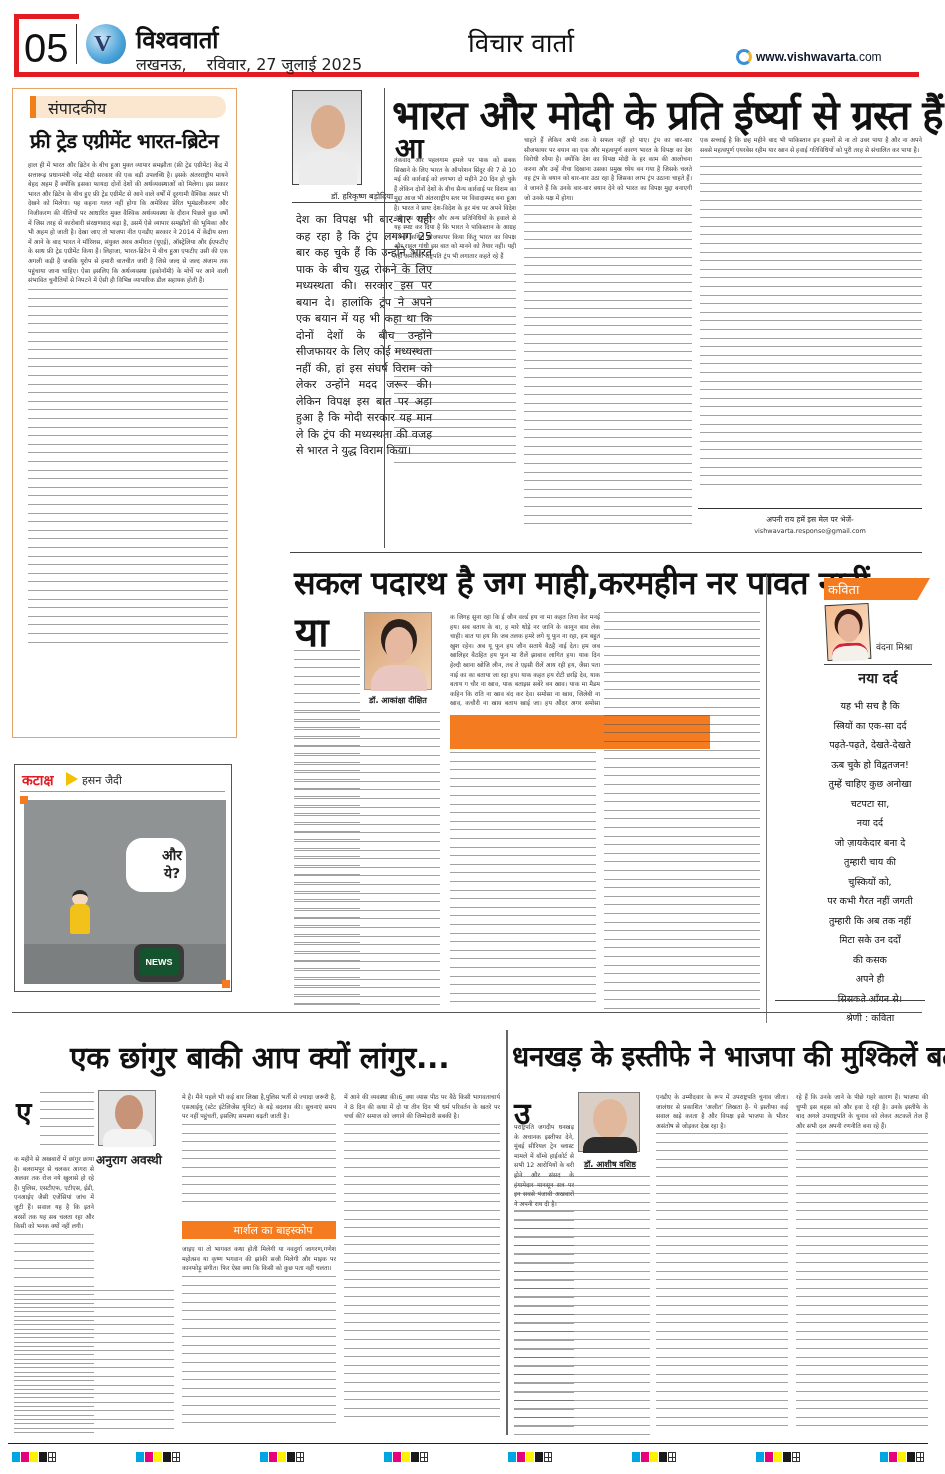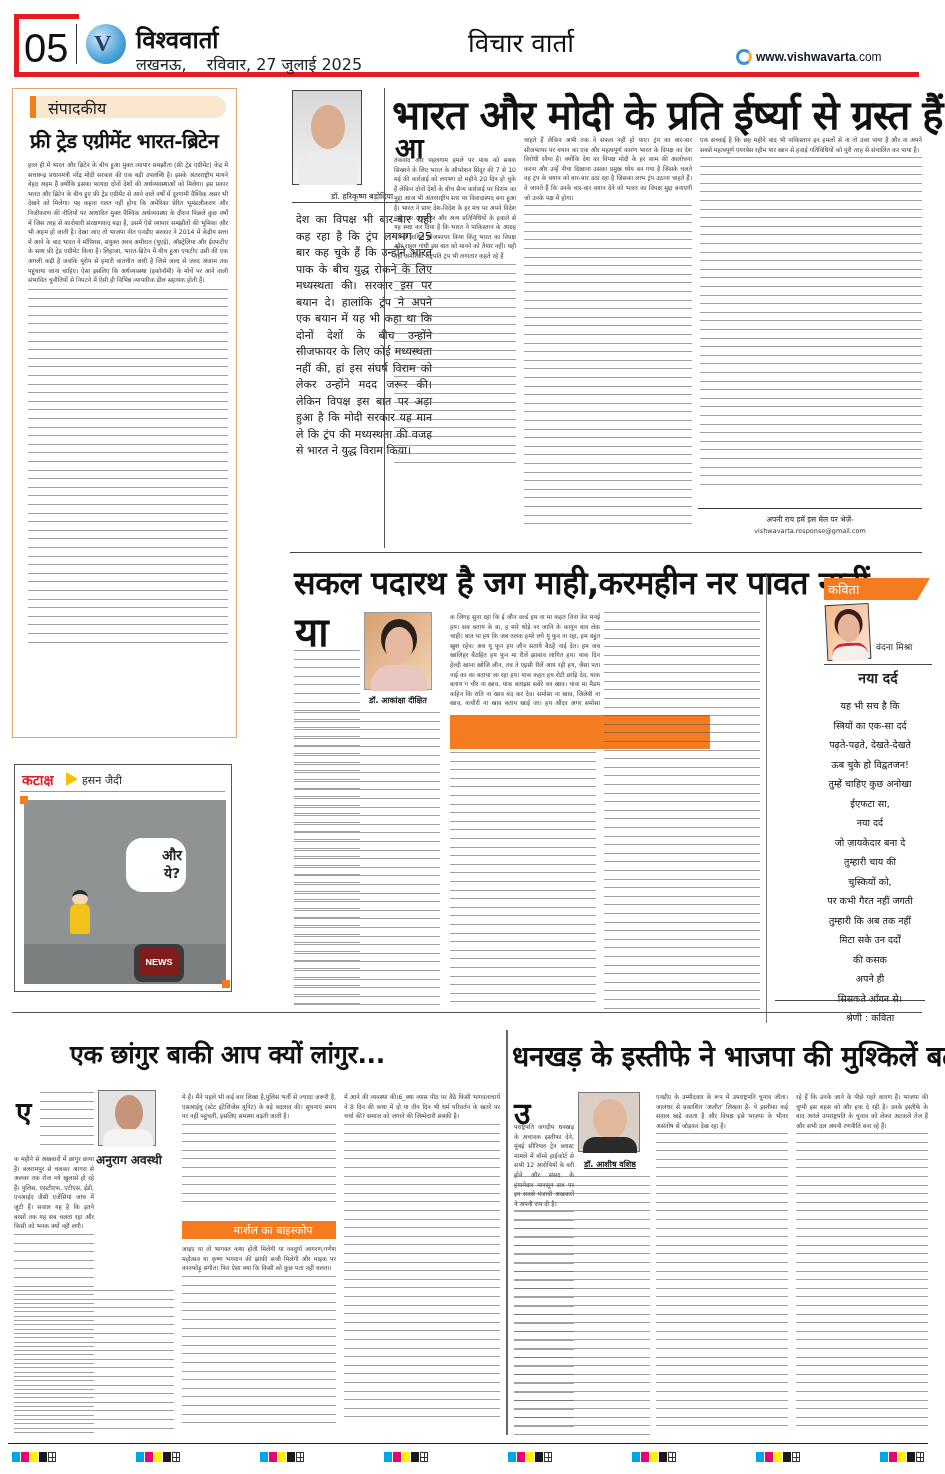--- a/index.html
+++ b/index.html
@@ -68,27 +68,27 @@
   
   .cartoon-box { left: 14px; top: 764px; width: 218px; height: 228px; border: 1px solid #555; }
   .kataksh { left: 22px; top: 770px; font-size: 14px; color: #e31b23; font-weight: bold; }
   .kataksh-arrow { left: 66px; top: 772px; width: 0; height: 0; border-top: 7px solid transparent; border-bottom: 7px solid transparent; border-left: 12px solid #f2c200; }
   .cartoonist { left: 82px; top: 772px; font-size: 11px; }
   .cartoon-rule { left: 20px; top: 791px; width: 205px; height: 1px; background: #d38c4a; }
   .cartoon-img { left: 24px; top: 800px; width: 202px; height: 184px; background: #8f9394; }
   .cartoon-floor { left: 24px; top: 944px; width: 202px; height: 40px; background: #7b7f80; }
   .bubble { left: 126px; top: 838px; width: 60px; height: 54px; background: #fff; border-radius: 16px; text-align: center; font-size: 14px; font-weight: bold; line-height: 18px; padding-top: 8px; color: #222; padding-left: 32px; }
   .tv { left: 134px; top: 944px; width: 50px; height: 38px; border-radius: 8px; background: #3a3a3a; }
-  .tv-screen { left: 139px; top: 948px; width: 40px; height: 28px; border-radius: 5px; background: #7f1d1d; color: #fff; font: bold 9px "Liberation Sans", sans-serif; text-align: center; line-height: 28px; }
+  .tv-screen { left: 139px; top: 948px; width: 40px; height: 28px; border-radius: 5px; background: #14532d; color: #fff; font: bold 9px "Liberation Sans", sans-serif; text-align: center; line-height: 28px; }
   .man { left: 70px; top: 904px; width: 20px; height: 30px; background: #f2c21a; border-radius: 6px 6px 2px 2px; }
   .man-head { left: 72px; top: 890px; width: 16px; height: 16px; border-radius: 50%; background: #f3d9c1; border-top: 4px solid #2a2a2a; }
   .corner { width: 8px; height: 8px; background: #f47b20; }
   .hrule-low { left: 12px; top: 1012px; width: 910px; height: 1px; background: #555; }
   
-  .art3-head { left: 70px; top: 1036px; font-size: 25px; font-weight: bold; color: #111; white-space: nowrap; letter-spacing: -0.3px; }
+  .art3-head { left: 70px; top: 1036px; font-size: 30px; font-weight: bold; color: #111; white-space: nowrap; letter-spacing: -0.3px; }
   .art4-head { left: 512px; top: 1036px; font-size: 28px; font-weight: bold; color: #111; white-space: nowrap; letter-spacing: -0.3px; }
   .vrule-bottom { left: 506px; top: 1030px; width: 2px; height: 405px; background: #666; }
   .author3-photo { left: 98px; top: 1090px; width: 58px; height: 56px; background: #e4e4e4; border: 1px solid #777; }
   .author3-photo .face { position:absolute; left:16px; top:4px; width:28px; height:36px; border-radius:50%; background:#c89479; }
   .author3-photo .body { position:absolute; left:4px; top:38px; width:50px; height:18px; border-radius:12px 12px 0 0; background:#f3f3f3; }
   .author3-name { left: 94px; top: 1151px; width: 70px; text-align: center; font-size: 12px; font-weight: bold; }
   .marshal-bg { left: 182px; top: 1221px; width: 154px; height: 18px; background: #f47b20; }
   .marshal { left: 182px; top: 1222px; width: 182px; text-align: center; font-size: 11px; color: #fff; }
   .author4-photo { left: 578px; top: 1092px; width: 62px; height: 60px; background: #d9cfc6; border: 1px solid #777; }
   .author4-photo .face { position:absolute; left:14px; top:6px; width:34px; height:40px; border-radius:50%; background:#e2b89c; }
@@ -194,21 +194,21 @@
   </div>
 <div class="abs poet-name">वंदना मिश्रा</div>
 <div class="abs poem-rule"></div>
 <div class="abs poem-title">नया दर्द</div>
 <div class="abs poem">
   <div>यह भी सच है कि</div>
   <div>स्त्रियों का एक-सा दर्द</div>
   <div>पढ़ते-पढ़ते, देखते-देखते</div>
   <div>ऊब चुके हो विद्वतजन!</div>
   <div>तुम्हें चाहिए कुछ अनोखा</div>
-  <div>ईएफटा सा,</div>
+  <div>चटपटा सा,</div>
   <div>नया दर्द</div>
   <div>जो ज़ायकेदार बना दे</div>
   <div>तुम्हारी चाय की</div>
   <div>चुस्कियों को,</div>
   <div>पर कभी गैरत नहीं जगती</div>
   <div>तुम्हारी कि अब तक नहीं</div>
   <div>मिटा सके उन दर्दों</div>
   <div>की कसक</div>
   <div>अपने ही</div>
   <div>सिसकते आँगन से।</div>

